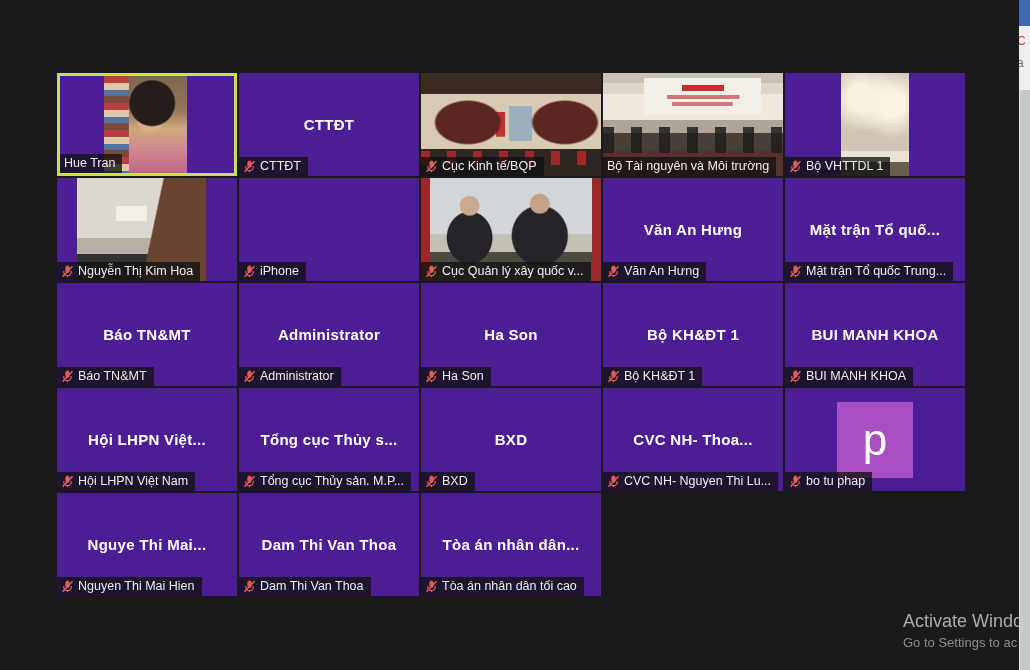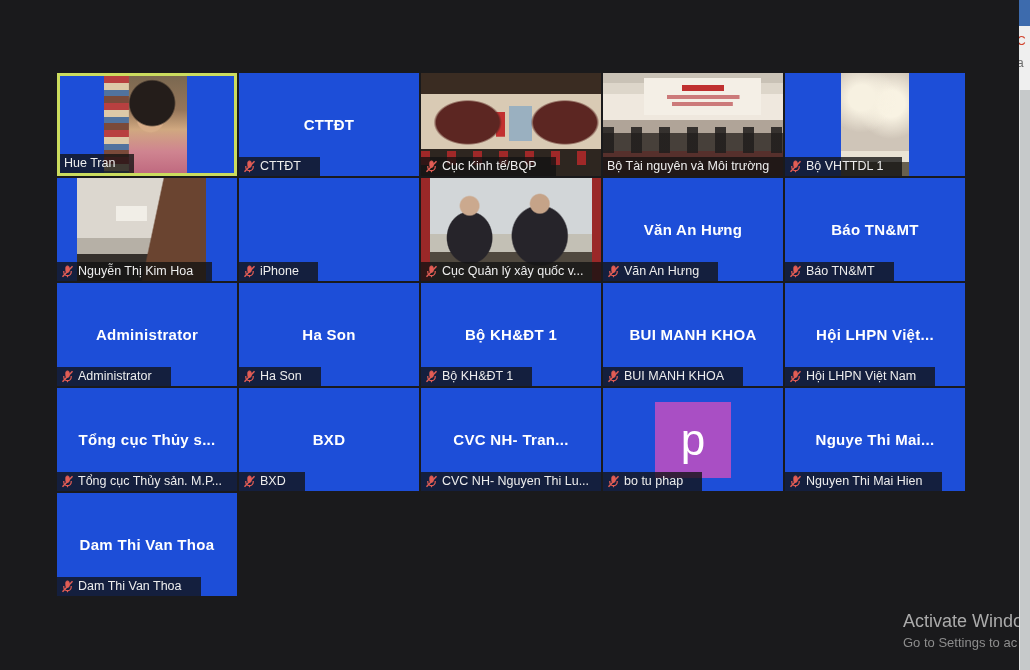--- a/index.html
+++ b/index.html
@@ -7,38 +7,38 @@
     width:1030px;height:670px;position:relative;overflow:hidden;
     background:#1a1a1c;
     font-family:"Liberation Sans","DejaVu Sans",sans-serif;
     -webkit-font-smoothing:antialiased;
   }
   .grid{
     position:absolute;left:57px;top:73px;
     display:grid;grid-template-columns:repeat(5,180px);grid-auto-rows:103px;gap:2px;
   }
   .tile{
-    position:relative;background:#1d4ed8;overflow:hidden;box-sizing:border-box;
+    position:relative;background:#4c1d95;overflow:hidden;box-sizing:border-box;
   }
   .tile.active{border:3px solid #cbdc5e;}
   .video{position:absolute;inset:0;}
   .center-name{
     position:absolute;inset:0;display:flex;align-items:center;justify-content:center;
     color:#ffffff;font-weight:bold;font-size:15px;letter-spacing:.3px;
     text-align:center;padding:0 6px;white-space:nowrap;overflow:hidden;
   }
   .avatar{
     position:absolute;left:50%;top:50%;transform:translate(-50%,-50%);
     width:76px;height:76px;display:flex;align-items:center;justify-content:center;
     color:#fff;font-size:44px;font-weight:normal;
   }
   .label{
     position:absolute;left:0;bottom:0;max-width:100%;box-sizing:border-box;
     display:flex;align-items:center;gap:4px;
-    background:rgba(18,18,18,.78);padding:2px 19px 3px 4px;
+    background:rgba(18,18,18,.78);padding:2px 7px 3px 4px;
     color:#ededed;font-size:12.5px;white-space:nowrap;overflow:hidden;
   }
   .mic{flex:0 0 auto;display:inline-flex;}
   
   .scene-huetran::before{
     content:"";position:absolute;left:25%;right:27%;top:0;bottom:0;
     background-image:
       repeating-linear-gradient(180deg,#b84040 0 7px,#ddc9a8 7px 14px,#51739e 14px 20px,#7a4a3a 20px 27px),
       radial-gradient(circle at 58% 28%,#241d1a 0 26%,rgba(0,0,0,0) 28%),
       radial-gradient(circle at 56% 44%,#d8ad88 0 18%,rgba(0,0,0,0) 20%),
@@ -255,20 +255,38 @@
             <path d="M3 6.5v1a4 4 0 0 0 8 0v-1" fill="none" stroke-width="1.3"></path>
             <line x1="7" y1="11.6" x2="7" y2="13.2" stroke-width="1.3"></line>
           </g>
           <line x1="1.6" y1="12.6" x2="12.4" y2="1.4" stroke="#e25d55" stroke-width="1.6"></line>
         </svg>
       </span>
       <span class="label-text">Văn An Hưng</span>
     </div>
   </div>
 
+  <div class="tile">
+
+    <div class="center-name">Mặt trận Tổ quố...</div>
+
+    <div class="label">
+      <span class="mic">
+        <svg width="13" height="13" viewBox="0 0 14 14">
+          <g stroke="#e25d55" fill="#e25d55">
+            <rect x="5.2" y="1" width="3.6" height="7" rx="1.8"></rect>
+            <path d="M3 6.5v1a4 4 0 0 0 8 0v-1" fill="none" stroke-width="1.3"></path>
+            <line x1="7" y1="11.6" x2="7" y2="13.2" stroke-width="1.3"></line>
+          </g>
+          <line x1="1.6" y1="12.6" x2="12.4" y2="1.4" stroke="#e25d55" stroke-width="1.6"></line>
+        </svg>
+      </span>
+      <span class="label-text">Mặt trận Tổ quốc Trung...</span>
+    </div>
+  </div>
 
   <div class="tile">
 
     <div class="center-name">Báo TN&amp;MT</div>
 
     <div class="label">
       <span class="mic">
         <svg width="13" height="13" viewBox="0 0 14 14">
           <g stroke="#e25d55" fill="#e25d55">
             <rect x="5.2" y="1" width="3.6" height="7" rx="1.8"></rect>
@@ -410,21 +428,21 @@
           </g>
           <line x1="1.6" y1="12.6" x2="12.4" y2="1.4" stroke="#e25d55" stroke-width="1.6"></line>
         </svg>
       </span>
       <span class="label-text">BXD</span>
     </div>
   </div>
 
   <div class="tile">
 
-    <div class="center-name">CVC NH- Tran...</div>
+    <div class="center-name">CVC NH- Thoa...</div>
 
     <div class="label">
       <span class="mic">
         <svg width="13" height="13" viewBox="0 0 14 14">
           <g stroke="#e25d55" fill="#e25d55">
             <rect x="5.2" y="1" width="3.6" height="7" rx="1.8"></rect>
             <path d="M3 6.5v1a4 4 0 0 0 8 0v-1" fill="none" stroke-width="1.3"></path>
             <line x1="7" y1="11.6" x2="7" y2="13.2" stroke-width="1.3"></line>
           </g>
           <line x1="1.6" y1="12.6" x2="12.4" y2="1.4" stroke="#e25d55" stroke-width="1.6"></line>
@@ -484,20 +502,38 @@
             <path d="M3 6.5v1a4 4 0 0 0 8 0v-1" fill="none" stroke-width="1.3"></path>
             <line x1="7" y1="11.6" x2="7" y2="13.2" stroke-width="1.3"></line>
           </g>
           <line x1="1.6" y1="12.6" x2="12.4" y2="1.4" stroke="#e25d55" stroke-width="1.6"></line>
         </svg>
       </span>
       <span class="label-text">Dam Thi Van Thoa</span>
     </div>
   </div>
 
+  <div class="tile">
+
+    <div class="center-name">Tòa án nhân dân...</div>
+
+    <div class="label">
+      <span class="mic">
+        <svg width="13" height="13" viewBox="0 0 14 14">
+          <g stroke="#e25d55" fill="#e25d55">
+            <rect x="5.2" y="1" width="3.6" height="7" rx="1.8"></rect>
+            <path d="M3 6.5v1a4 4 0 0 0 8 0v-1" fill="none" stroke-width="1.3"></path>
+            <line x1="7" y1="11.6" x2="7" y2="13.2" stroke-width="1.3"></line>
+          </g>
+          <line x1="1.6" y1="12.6" x2="12.4" y2="1.4" stroke="#e25d55" stroke-width="1.6"></line>
+        </svg>
+      </span>
+      <span class="label-text">Tòa án nhân dân tối cao</span>
+    </div>
+  </div>
 
 </div>
 
 <div class="edge-window">
   <div class="edge-titlebar"></div>
   <div class="edge-body">
     <span class="edge-glyph1">C</span>
     <span class="edge-glyph2">a</span>
   </div>
   <div class="edge-scrollbar"></div>

